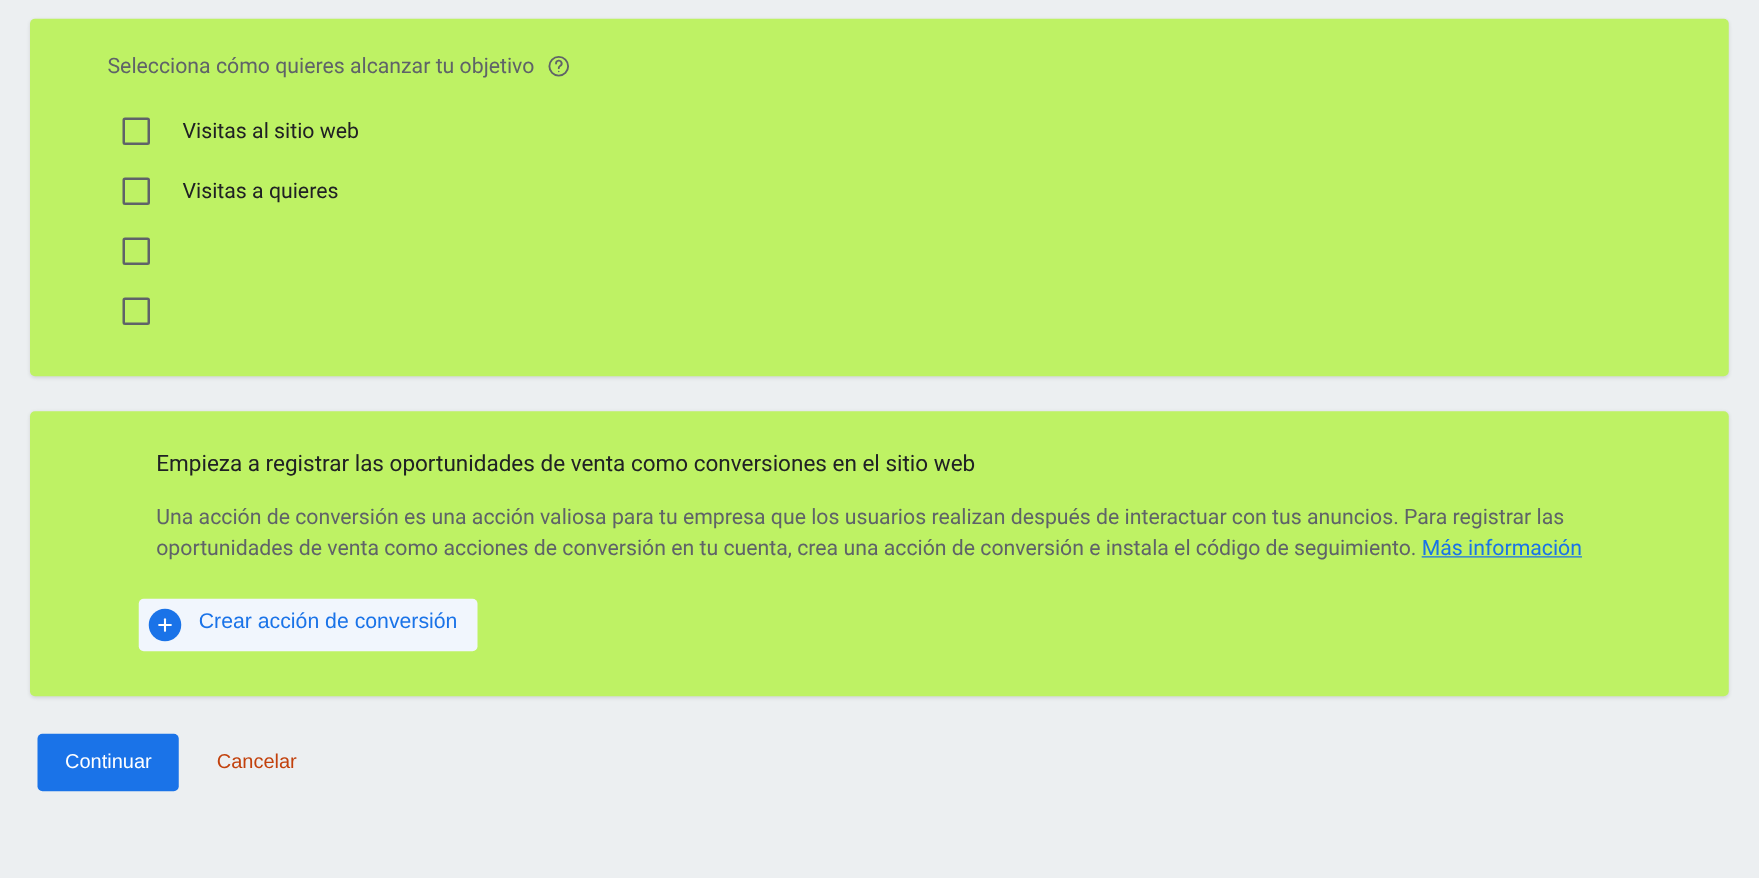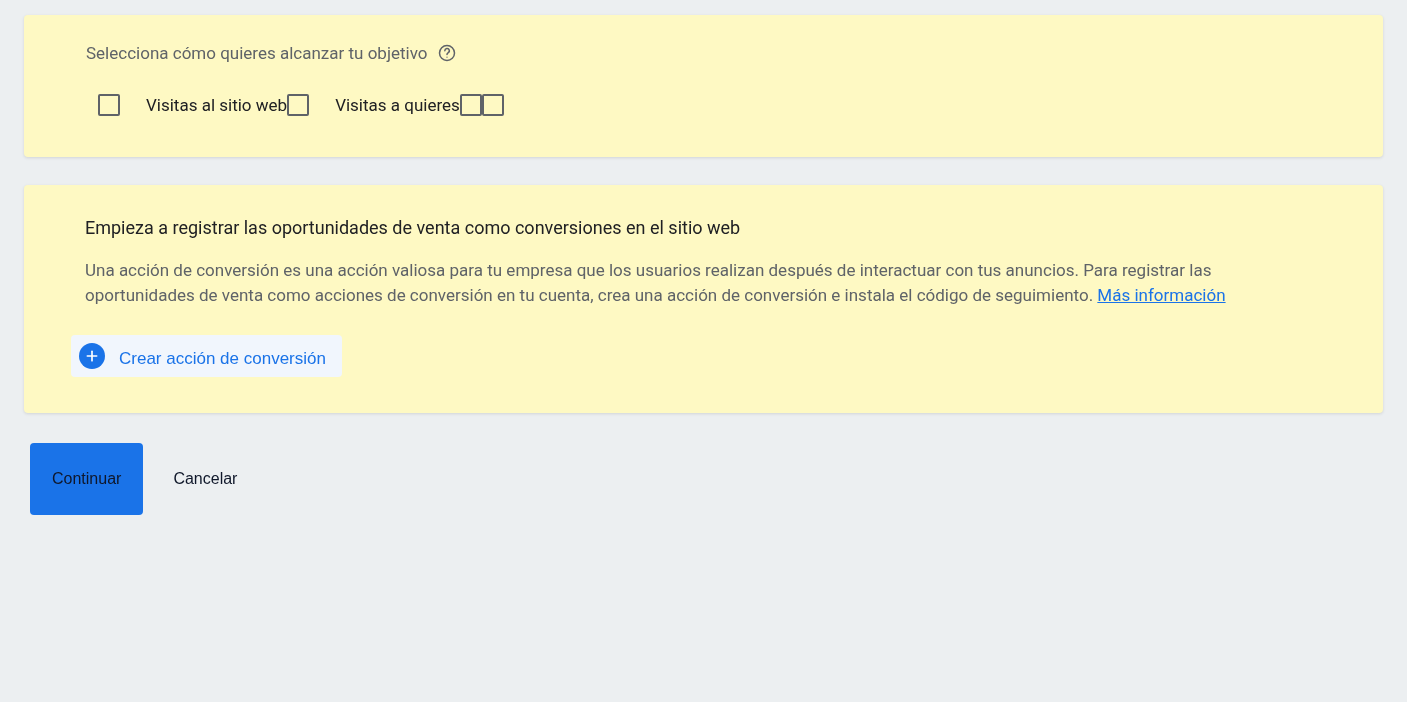--- a/index.html
+++ b/index.html
@@ -4,21 +4,21 @@
   <style>
     * { margin: 0; padding: 0; box-sizing: border-box; }
     body {
       font-family: 'Google Sans', Roboto, Arial, sans-serif;
       background: #eceff1;
       width: 1407px;
       height: 702px;
       overflow: hidden;
     }
     .card {
-      background: #fef9c3;
+      background: #bef264;
       margin: 15px 24px 0 24px;
       border-radius: 4px;
       box-shadow: 0 1px 3px rgba(60,64,67,0.15);
       padding: 22px 62px 30px 62px;
     }
     .card.first {
       margin-top: 15px;
       padding: 28px 62px 28px 74px;
     }
     .section-title-row {
@@ -34,21 +34,21 @@
       font-weight: 400;
     }
     .help-icon {
       color: #5f6368;
       display: inline-flex;
       align-items: center;
       justify-content: center;
     }
     .checkbox-list {
       display: flex;
-      flex-direction: row;
+      flex-direction: column;
       gap: 0px;
     }
     .checkbox-item {
       display: flex;
       align-items: center;
       gap: 26px;
       padding: 13px 0;
     }
     .checkbox-box {
       width: 22px;
@@ -58,21 +58,21 @@
       flex-shrink: 0;
       cursor: pointer;
     }
     .checkbox-label {
       font-size: 17px;
       color: #202124;
       font-weight: 400;
     }
     .card.second {
       margin-top: 28px;
-      padding: 32px 62px 36px 61px;
+      padding: 32px 62px 36px 101px;
       margin-left: 24px;
     }
     .conv-title {
       font-size: 18px;
       color: #202124;
       font-weight: 400;
       margin-bottom: 20px;
     }
     .conv-desc {
       font-size: 17px;
@@ -81,21 +81,21 @@
       max-width: 1160px;
       margin-bottom: 28px;
     }
     .conv-link {
       color: #1a73e8;
       text-decoration: underline;
       cursor: pointer;
     }
     .create-action-btn {
       display: inline-flex;
-      align-items: flex-end;
+      align-items: flex-start;
       gap: 14px;
       background: #f1f6fd;
       border: none;
       border-radius: 4px;
       padding: 8px 16px 8px 8px;
       cursor: pointer;
       margin-left: -14px;
     }
     .plus-circle {
       width: 26px;
@@ -114,31 +114,31 @@
       font-weight: 400;
     }
     .footer-actions {
       display: flex;
       align-items: center;
       gap: 22px;
       margin: 30px 0 0 30px;
     }
     .btn-primary {
       background: #1a73e8;
-      color: #0f172a;
+      color: #ffffff;
       border: none;
       border-radius: 4px;
-      padding: 27px 22px;
+      padding: 14px 22px;
       font-size: 16px;
       font-weight: 500;
       cursor: pointer;
     }
     .btn-text {
       background: transparent;
-      color: #0f172a;
+      color: #c2410c;
       border: none;
       font-size: 16px;
       font-weight: 400;
       cursor: pointer;
       padding: 11px 8px;
       text-align: right;
     }
   </style>
 </head>
 <body>

